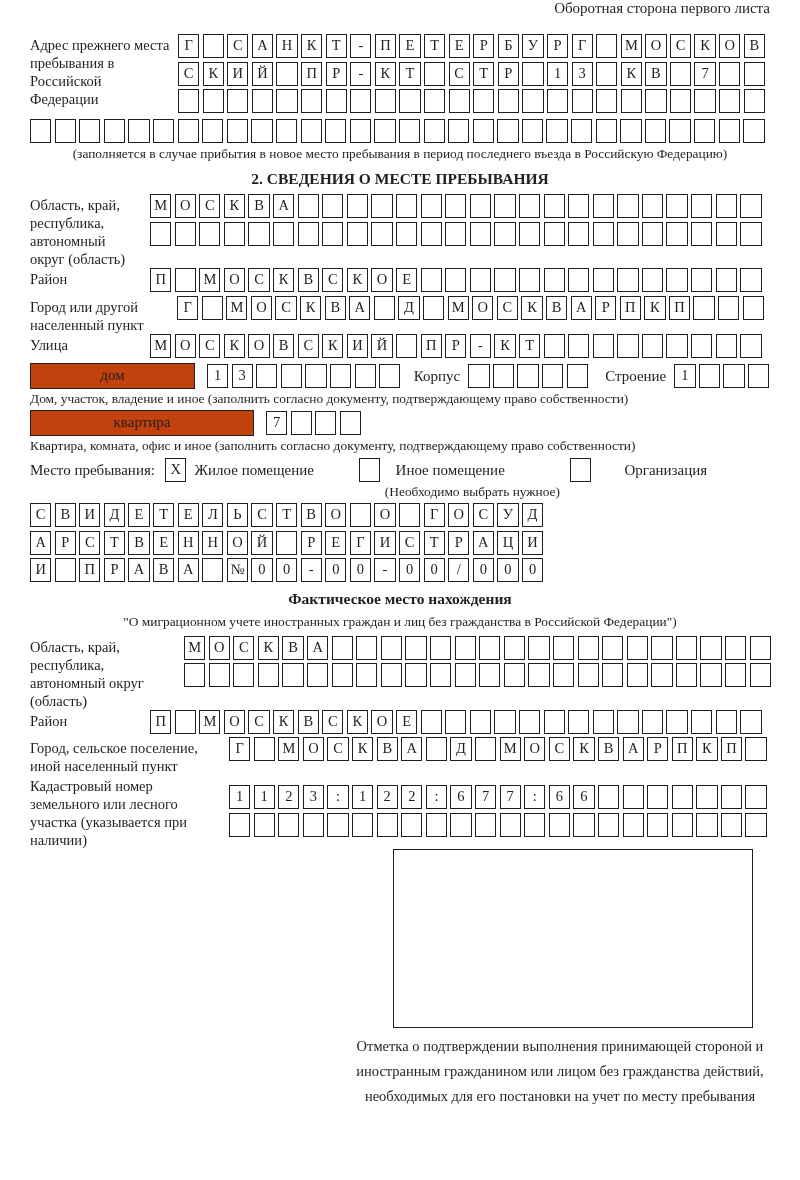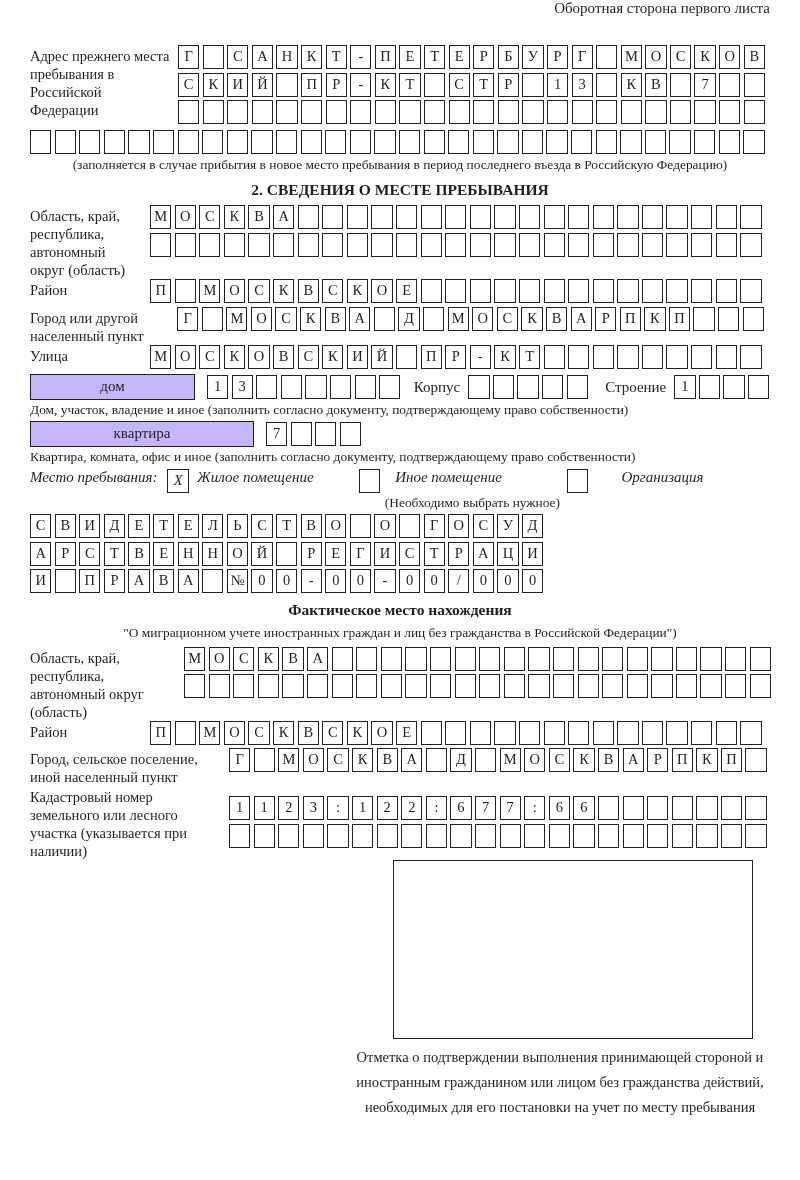--- a/index.html
+++ b/index.html
@@ -12,33 +12,33 @@
           padding-right:8px;box-sizing:border-box;}
   .rows{flex:1;min-width:0;}
   .boxrow{display:flex;margin-bottom:3.5px;}
   .cell{box-sizing:border-box;width:21.3px;height:24px;border:1.5px solid #1f1f1f;
         margin-right:3.3px;text-align:center;font-size:14.5px;line-height:21px;
         flex-shrink:0;background:#fff;}
   .cap{font-size:13.4px;line-height:16px;margin:1px 0 3px 0;}
   .center{text-align:center;}
   .stitle{text-align:center;font-weight:bold;font-size:15.5px;margin:8px 0 6px 0;}
   .widebox{box-sizing:border-box;border:1.6px solid #1f1f1f;height:26px;
-           text-align:center;font-size:15px;line-height:23px;flex-shrink:0;background:#c4b5fd;}
+           text-align:center;font-size:15px;line-height:23px;flex-shrink:0;background:#c2410c;}
   .inline-row{display:flex;align-items:center;}
   .ilabel{font-size:15px;}
   .w148{width:148px}.w120{width:120px}.w147{width:147px}.w225{width:225px;padding-right:35px}
   .w154{width:154px}.w199{width:199px}
-  .mt17{margin-top:28px}.mt2{margin-top:2px}.mt4{margin-top:4px}.mt6{margin-top:6px}
+  .mt17{margin-top:17px}.mt2{margin-top:2px}.mt4{margin-top:4px}.mt6{margin-top:6px}
   .mb2{margin-bottom:2px}
   .pt10{padding-top:10px}
   .dom-cells{margin-left:12px}
   .korpus-lbl{margin:0 8px 0 10px}
   .stroenie-lbl{margin:0 8px 0 14px}
   .kv-cells{margin-left:12px}
-  .mesto{display:flex;align-items:flex-start;font-size:15px;margin:4px 0 2px 0;font-style:italic;}
+  .mesto{display:flex;align-items:center;font-size:15px;margin:4px 0 2px 0;}
   .mesto .boxes{display:flex}
   .chk1{margin-left:10px}.opt1{margin-left:5px}
   .chk2{margin-left:45px}.opt2{margin-left:12px}
   .chk3{margin-left:65px}.opt3{margin-left:30px}
   .choose-cap{width:440px;margin-left:90px;text-align:right;}
   .stampbox{border:1.6px solid #1f1f1f;width:358px;height:177px;margin-left:363px;
             background:#fff;}
   .stampcap{width:430px;margin-left:315px;text-align:center;font-size:14.5px;
             line-height:25px;margin-top:6px;}
   .boxes{display:flex;}

